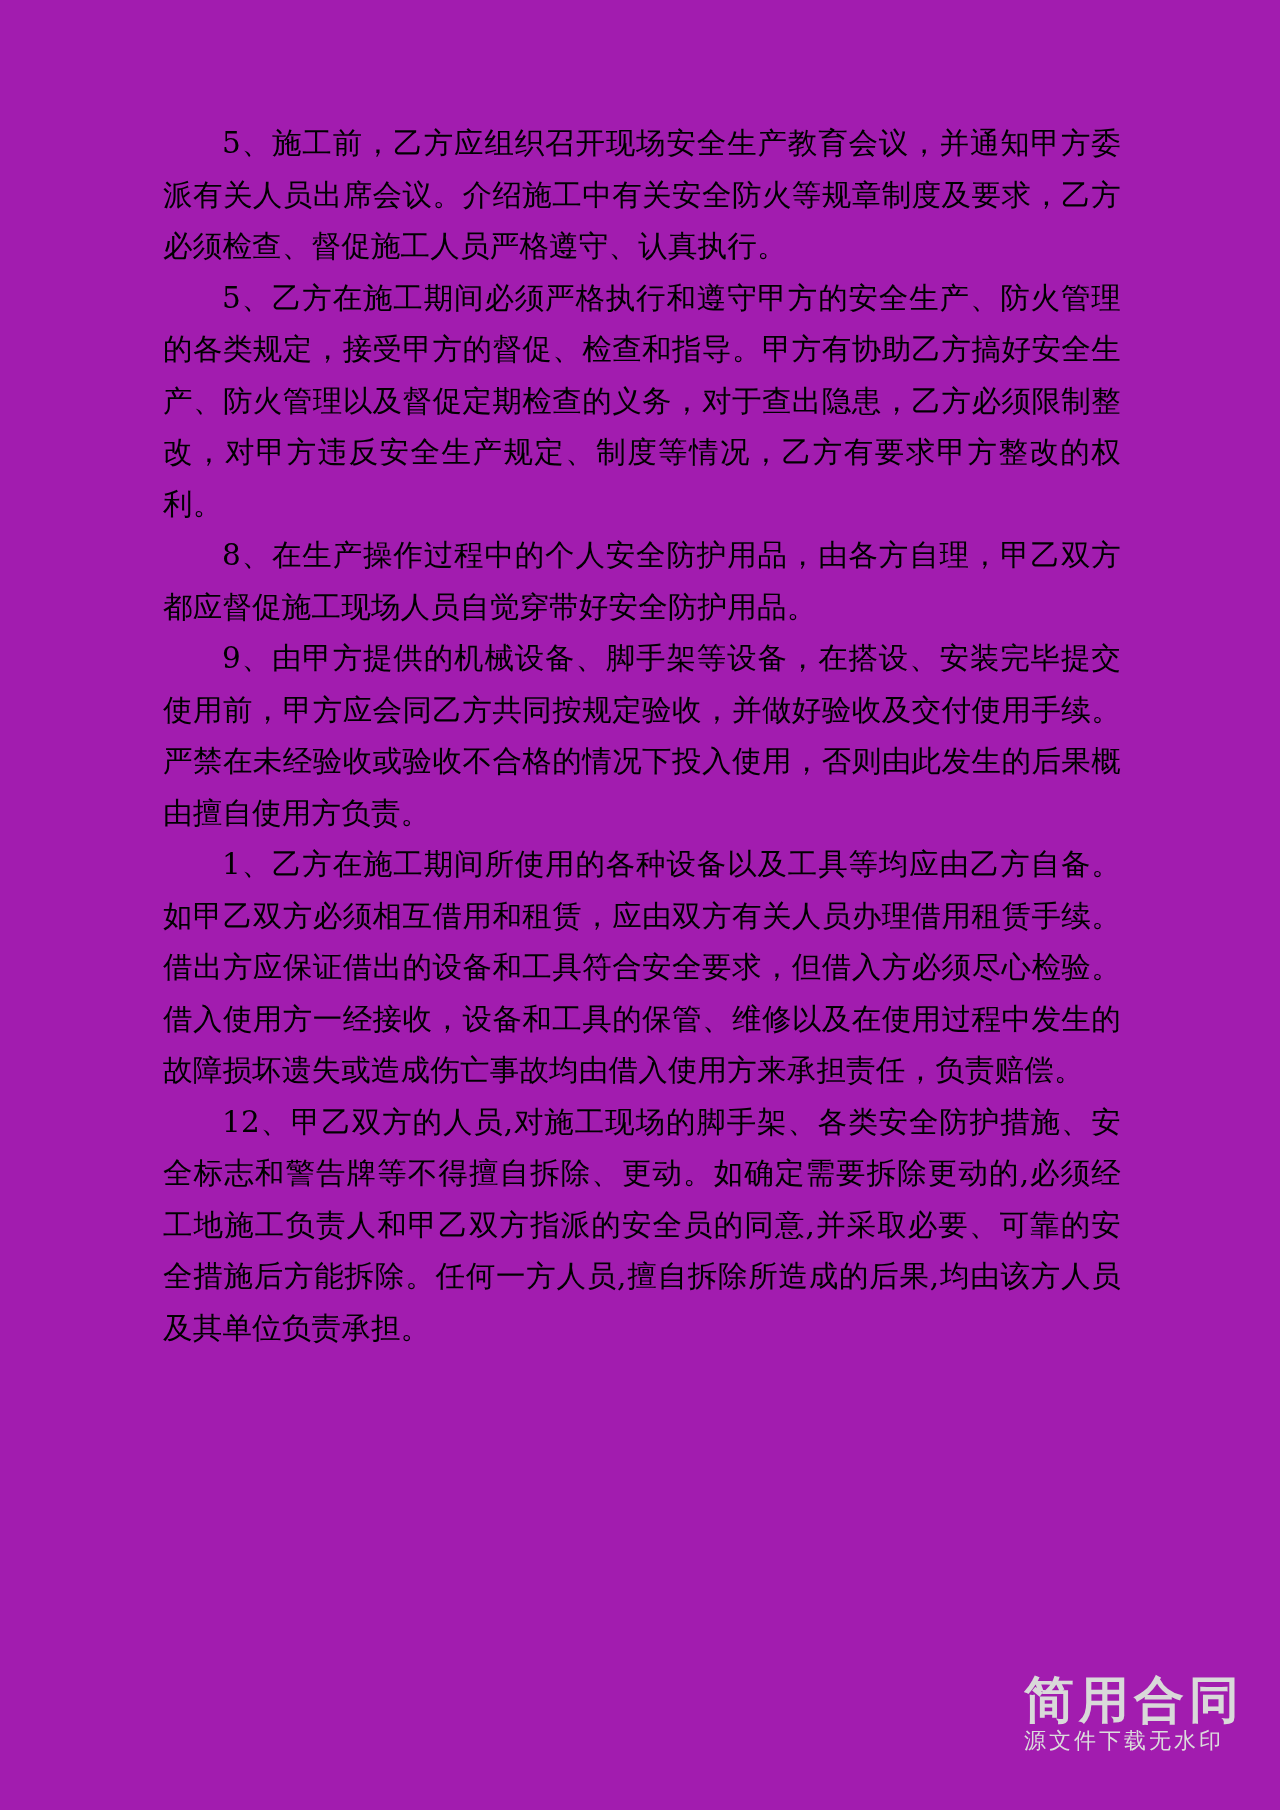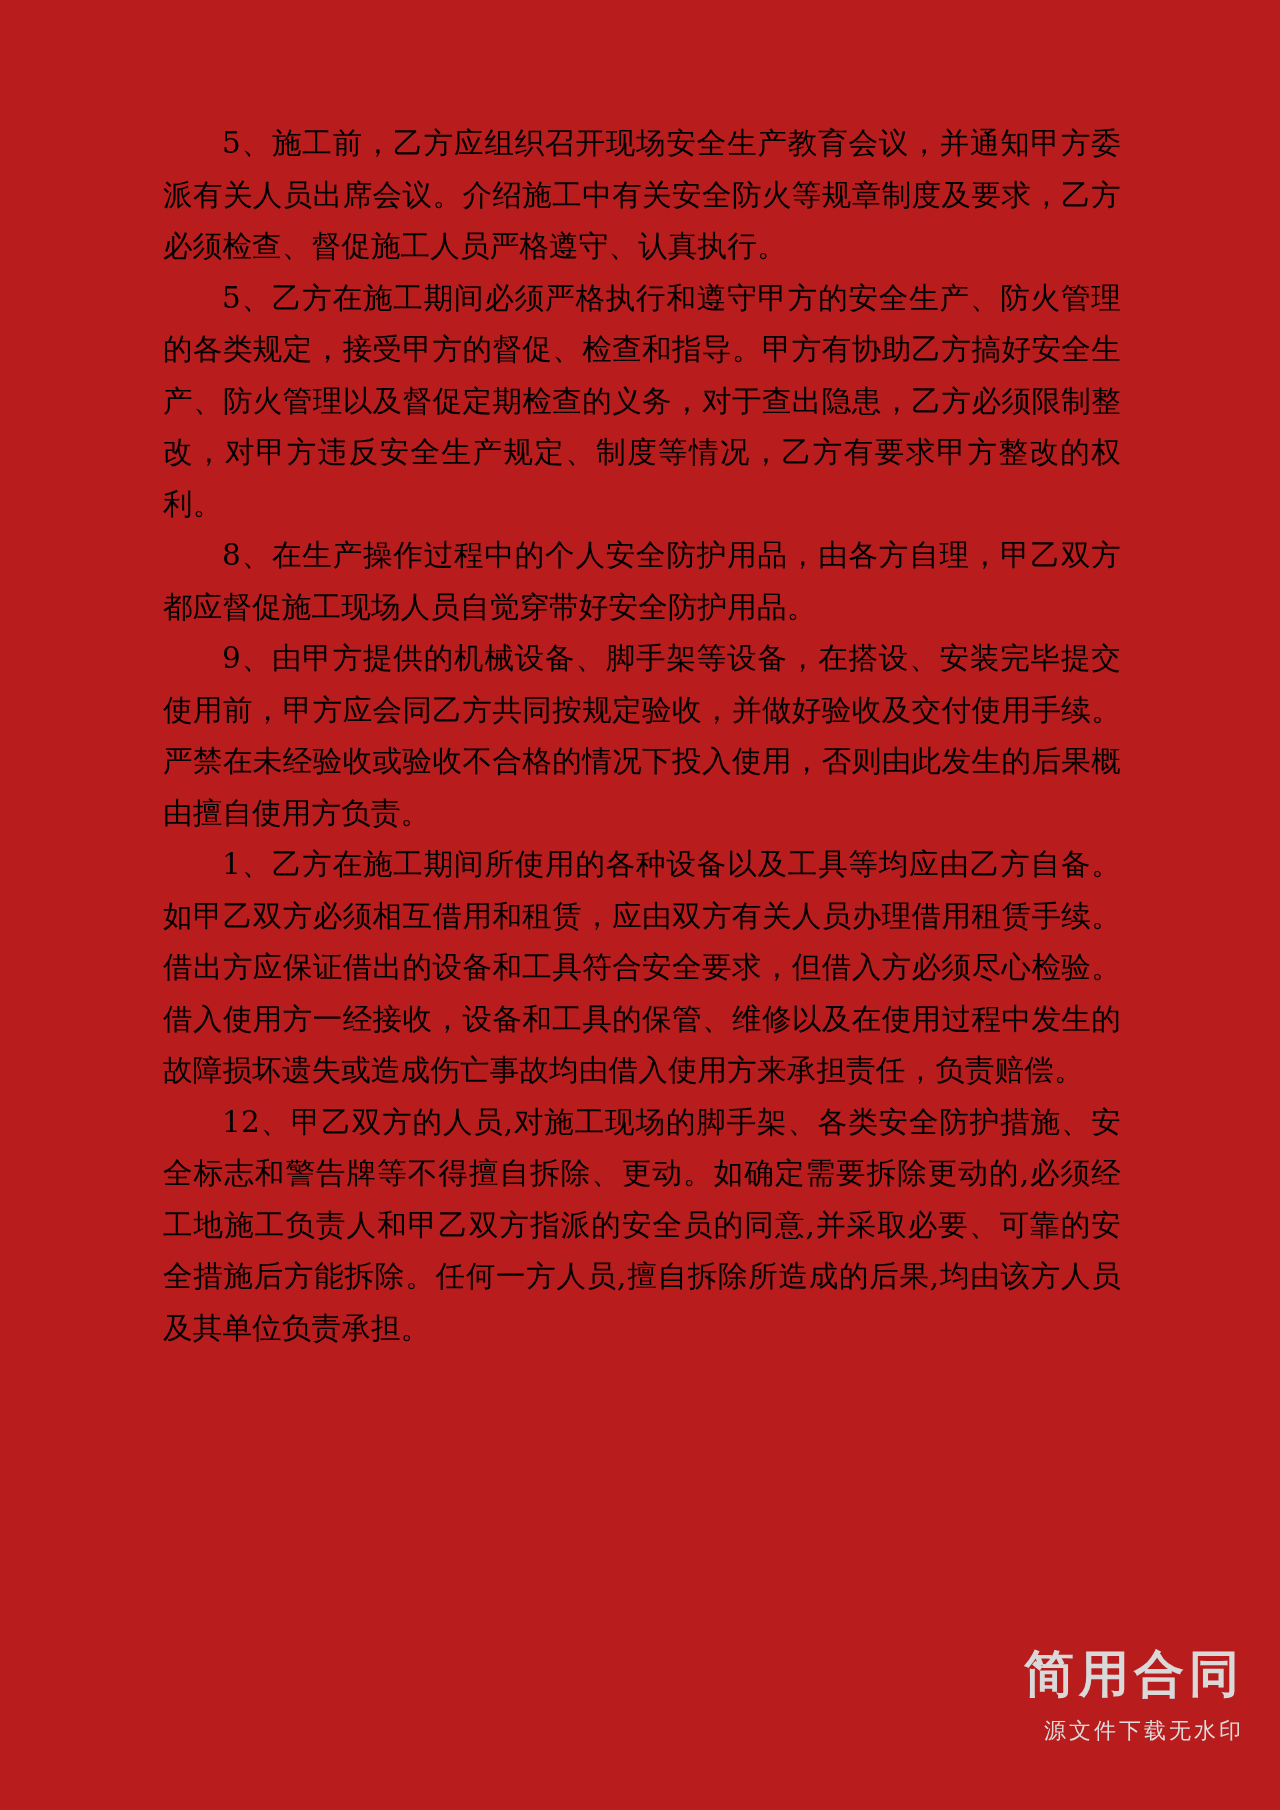--- a/index.html
+++ b/index.html
@@ -5,21 +5,21 @@
   html, body {
     margin: 0;
     padding: 0;
     background: #ffffff;
   }
 
   .page {
     position: relative;
     width: 1280px;
     height: 1810px;
-    background: #b91c1c;
+    background: #a21caf;
     overflow: hidden;
     box-sizing: border-box;
   }
 
   .doc-body {
     position: absolute;
     left: 163px;
     top: 118px;
     width: 958px;
   }
@@ -45,36 +45,35 @@
     height: 1.05em;
     margin: 0 1px;
   }
   .blank-a { width: 150px; }
   .blank-b { width: 145px; }
 
   
   .watermark {
     position: absolute;
     right: 36px;
-    bottom: 64px;
-    text-align: right;
+    bottom: 54px;
+    text-align: left;
     user-select: none;
     pointer-events: none;
   }
   .watermark-title {
     font-family: "DejaVu Sans", "Liberation Sans", sans-serif;
     font-size: 50px;
     font-weight: bold;
     color: #d9d9d9;
     letter-spacing: 5px;
     line-height: 1.05;
     white-space: nowrap;
   }
   .watermark-sub {
-    margin-top: 16px;
     font-family: "DejaVu Sans", "Liberation Sans", sans-serif;
     font-size: 22px;
     color: #dcdcdc;
     letter-spacing: 3px;
     white-space: nowrap;
   }
 </style>
 </head>
 <body>
 

